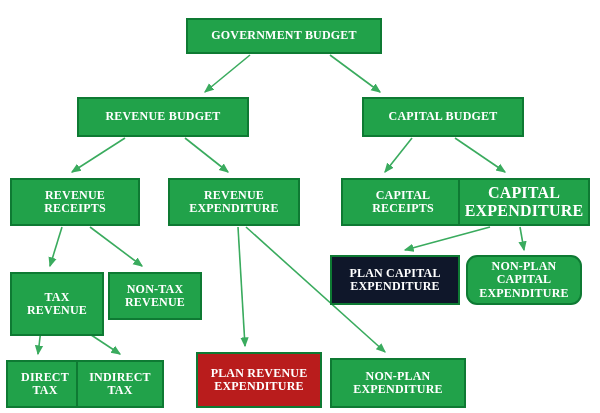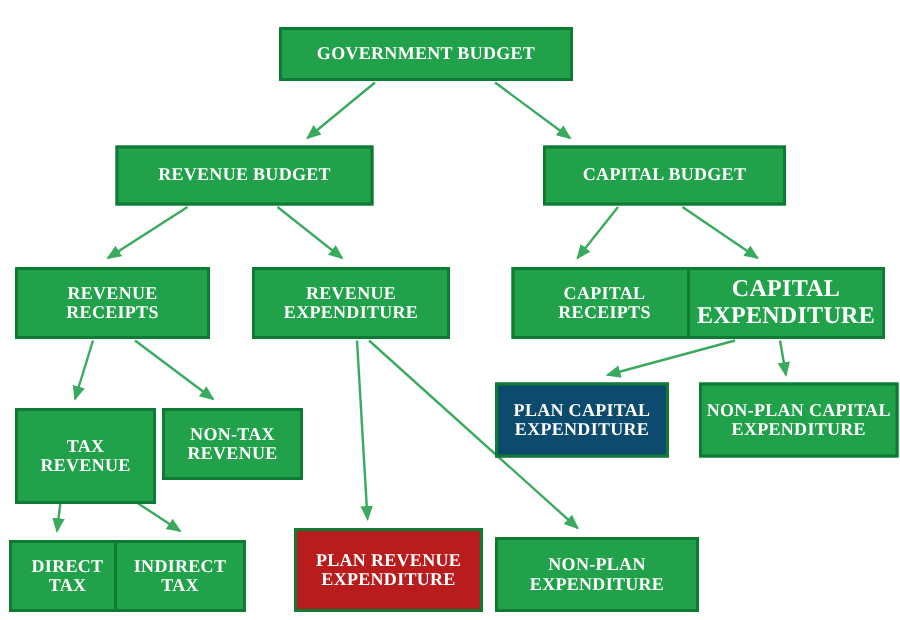--- a/index.html
+++ b/index.html
@@ -95,24 +95,24 @@
       </div>
       <div class="node" style="left: 458px; top: 178px; width: 132px; height: 48px; font-size: 16px; background: rgb(33, 162, 74); border-color: rgb(14, 122, 51); color: rgb(255, 255, 255);">
         <span>CAPITAL EXPENDITURE</span>
       </div>
       <div class="node" style="left: 10px; top: 272px; width: 94px; height: 64px; font-size: 12px; background: rgb(33, 162, 74); border-color: rgb(14, 122, 51); color: rgb(255, 255, 255);">
         <span>TAX REVENUE</span>
       </div>
       <div class="node" style="left: 108px; top: 272px; width: 94px; height: 48px; font-size: 12px; background: rgb(33, 162, 74); border-color: rgb(14, 122, 51); color: rgb(255, 255, 255);">
         <span>NON-TAX REVENUE</span>
       </div>
-      <div class="node" style="left: 330px; top: 255px; width: 116px; height: 50px; font-size: 12px; background: #0c4a6e; border-color: rgb(14, 122, 51); color: rgb(255, 255, 255);">
+      <div class="node" style="left: 330px; top: 255px; width: 130px; height: 50px; font-size: 12px; background: #0f172a; border-color: rgb(14, 122, 51); color: rgb(255, 255, 255);">
         <span>PLAN CAPITAL EXPENDITURE</span>
       </div>
-      <div class="node" style="left: 466px; top: 255px; width: 133px; height: 50px; font-size: 12px; background: rgb(33, 162, 74); border-color: rgb(14, 122, 51); color: rgb(255, 255, 255);">
+      <div class="node" style="left: 466px; top: 255px; width: 116px; height: 50px; font-size: 12px; background: rgb(33, 162, 74); border-color: rgb(14, 122, 51); color: rgb(255, 255, 255); border-radius: 11px;">
         <span>NON-PLAN CAPITAL EXPENDITURE</span>
       </div>
       <div class="node" style="left: 6px; top: 360px; width: 78px; height: 48px; font-size: 12px; background: rgb(33, 162, 74); border-color: rgb(14, 122, 51); color: rgb(255, 255, 255);">
         <span>DIRECT TAX</span>
       </div>
       <div class="node" style="left: 76px; top: 360px; width: 88px; height: 48px; font-size: 12px; background: rgb(33, 162, 74); border-color: rgb(14, 122, 51); color: rgb(255, 255, 255);">
         <span>INDIRECT TAX</span>
       </div>
       <div class="node" style="left: 196px; top: 352px; width: 126px; height: 56px; font-size: 12px; background: #b91c1c; border-color: rgb(14, 122, 51); color: rgb(255, 255, 255);">
         <span>PLAN REVENUE EXPENDITURE</span>

